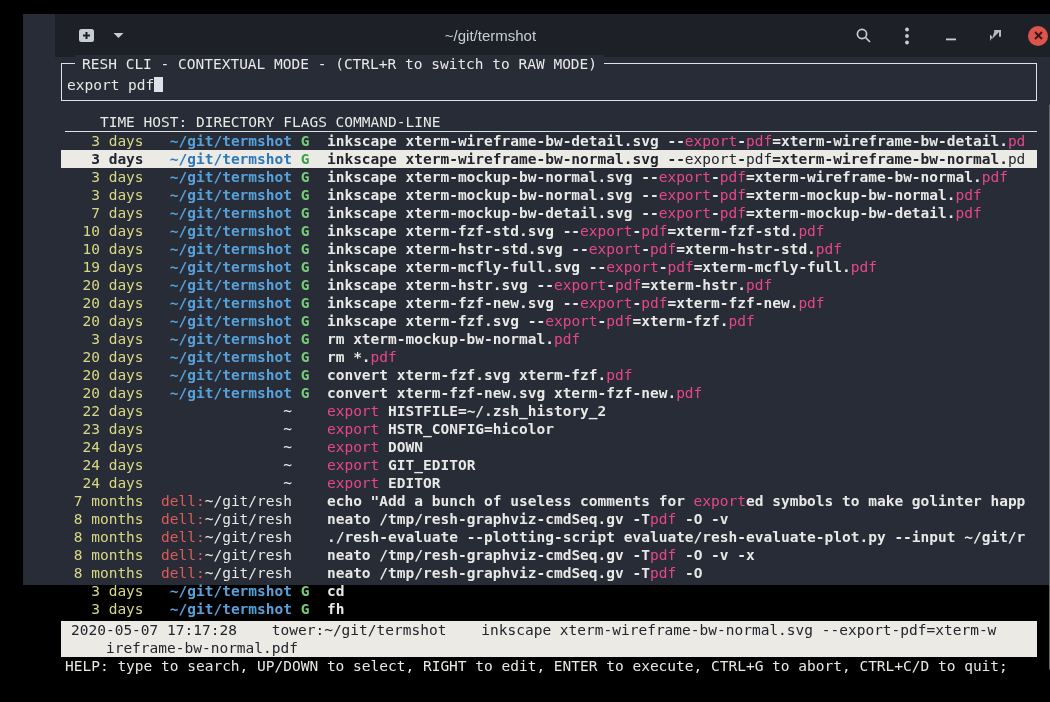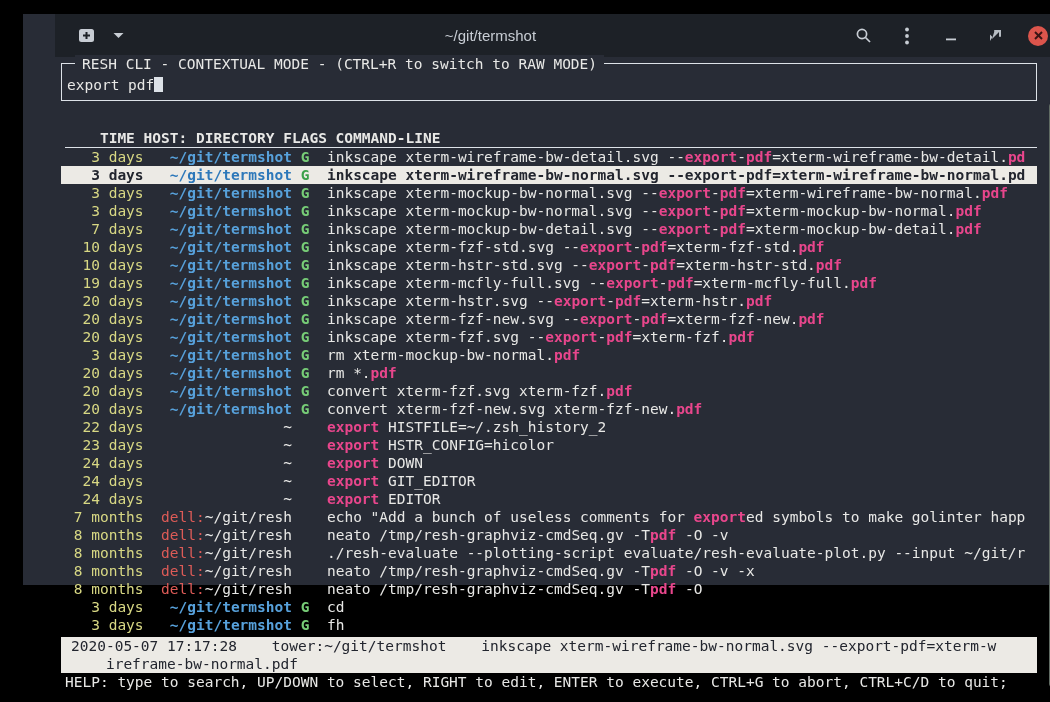--- a/index.html
+++ b/index.html
@@ -15,31 +15,31 @@
   .tb-right{display:flex;align-items:center;gap:22px;margin-right:16px;}
   .tb-btn{display:flex;align-items:center;justify-content:center;width:22px;height:22px;cursor:default;}
   .closebtn{width:20px;height:20px;border-radius:50%;background:var(--close);display:flex;
             align-items:center;justify-content:center;}
   
   .term{position:relative;padding:6px 27px 0 10px;font-size:14.5px;line-height:18px;color:var(--fg);}
   .searchbox{position:relative;border:1px solid var(--border);height:36px;margin-left:-4px;padding-left:5px;}
   .boxtitle{position:absolute;top:-9px;left:13px;background:var(--bg);padding:0 7px;white-space:pre;}
   .queryline{margin-top:12px;white-space:pre;}
   .cursor{display:inline-block;width:9px;height:15px;background:var(--border);vertical-align:-2px;}
-  .thead{margin-top:28px;height:18px;white-space:pre;border-bottom:1px solid var(--border);font-weight:bold;}
+  .thead{margin-top:12px;height:18px;white-space:pre;border-bottom:1px solid var(--border);}
   .rows{margin-left:-4px;}
   .hrow{height:18px;white-space:pre;overflow:hidden;padding-left:4px;}
   .hrow span{display:inline;}
   .c-time{color:var(--yellow);}
   .c-host{color:var(--red);}
   .c-dir{color:var(--fg);}
   .c-dir.accent{color:var(--blue);font-weight:bold;}
   .c-flag{color:var(--green);font-weight:bold;}
-  .c-cmd{color:var(--fg);}
-  .c-match{color:var(--pink);font-weight:bold;}
+  .c-cmd{color:var(--fg);font-weight:bold;}
+  .c-match{color:var(--pink);font-weight:normal;}
   .hrow.selected{background:var(--selbg);font-weight:bold;}
   .hrow.selected .c-time,.hrow.selected .c-cmd,.hrow.selected .c-match{color:var(--selfg);}
   .hrow.selected .c-dir.accent{color:var(--selblue);}
   .hrow.selected .c-flag{color:var(--selgreen);}
   .status{margin-left:-4px;margin-top:3px;background:var(--selbg);color:var(--selfg);font-weight:normal;}
   .status div{height:18px;white-space:pre;overflow:hidden;padding-left:10px;}
   .help{margin-left:-4px;height:18px;white-space:pre;overflow:hidden;padding-left:4px;color:var(--fg);}
   .scrollbar{position:absolute;right:8px;top:46px;bottom:4px;width:7px;border-radius:4px;
              background:var(--thumb);}
 </style>

